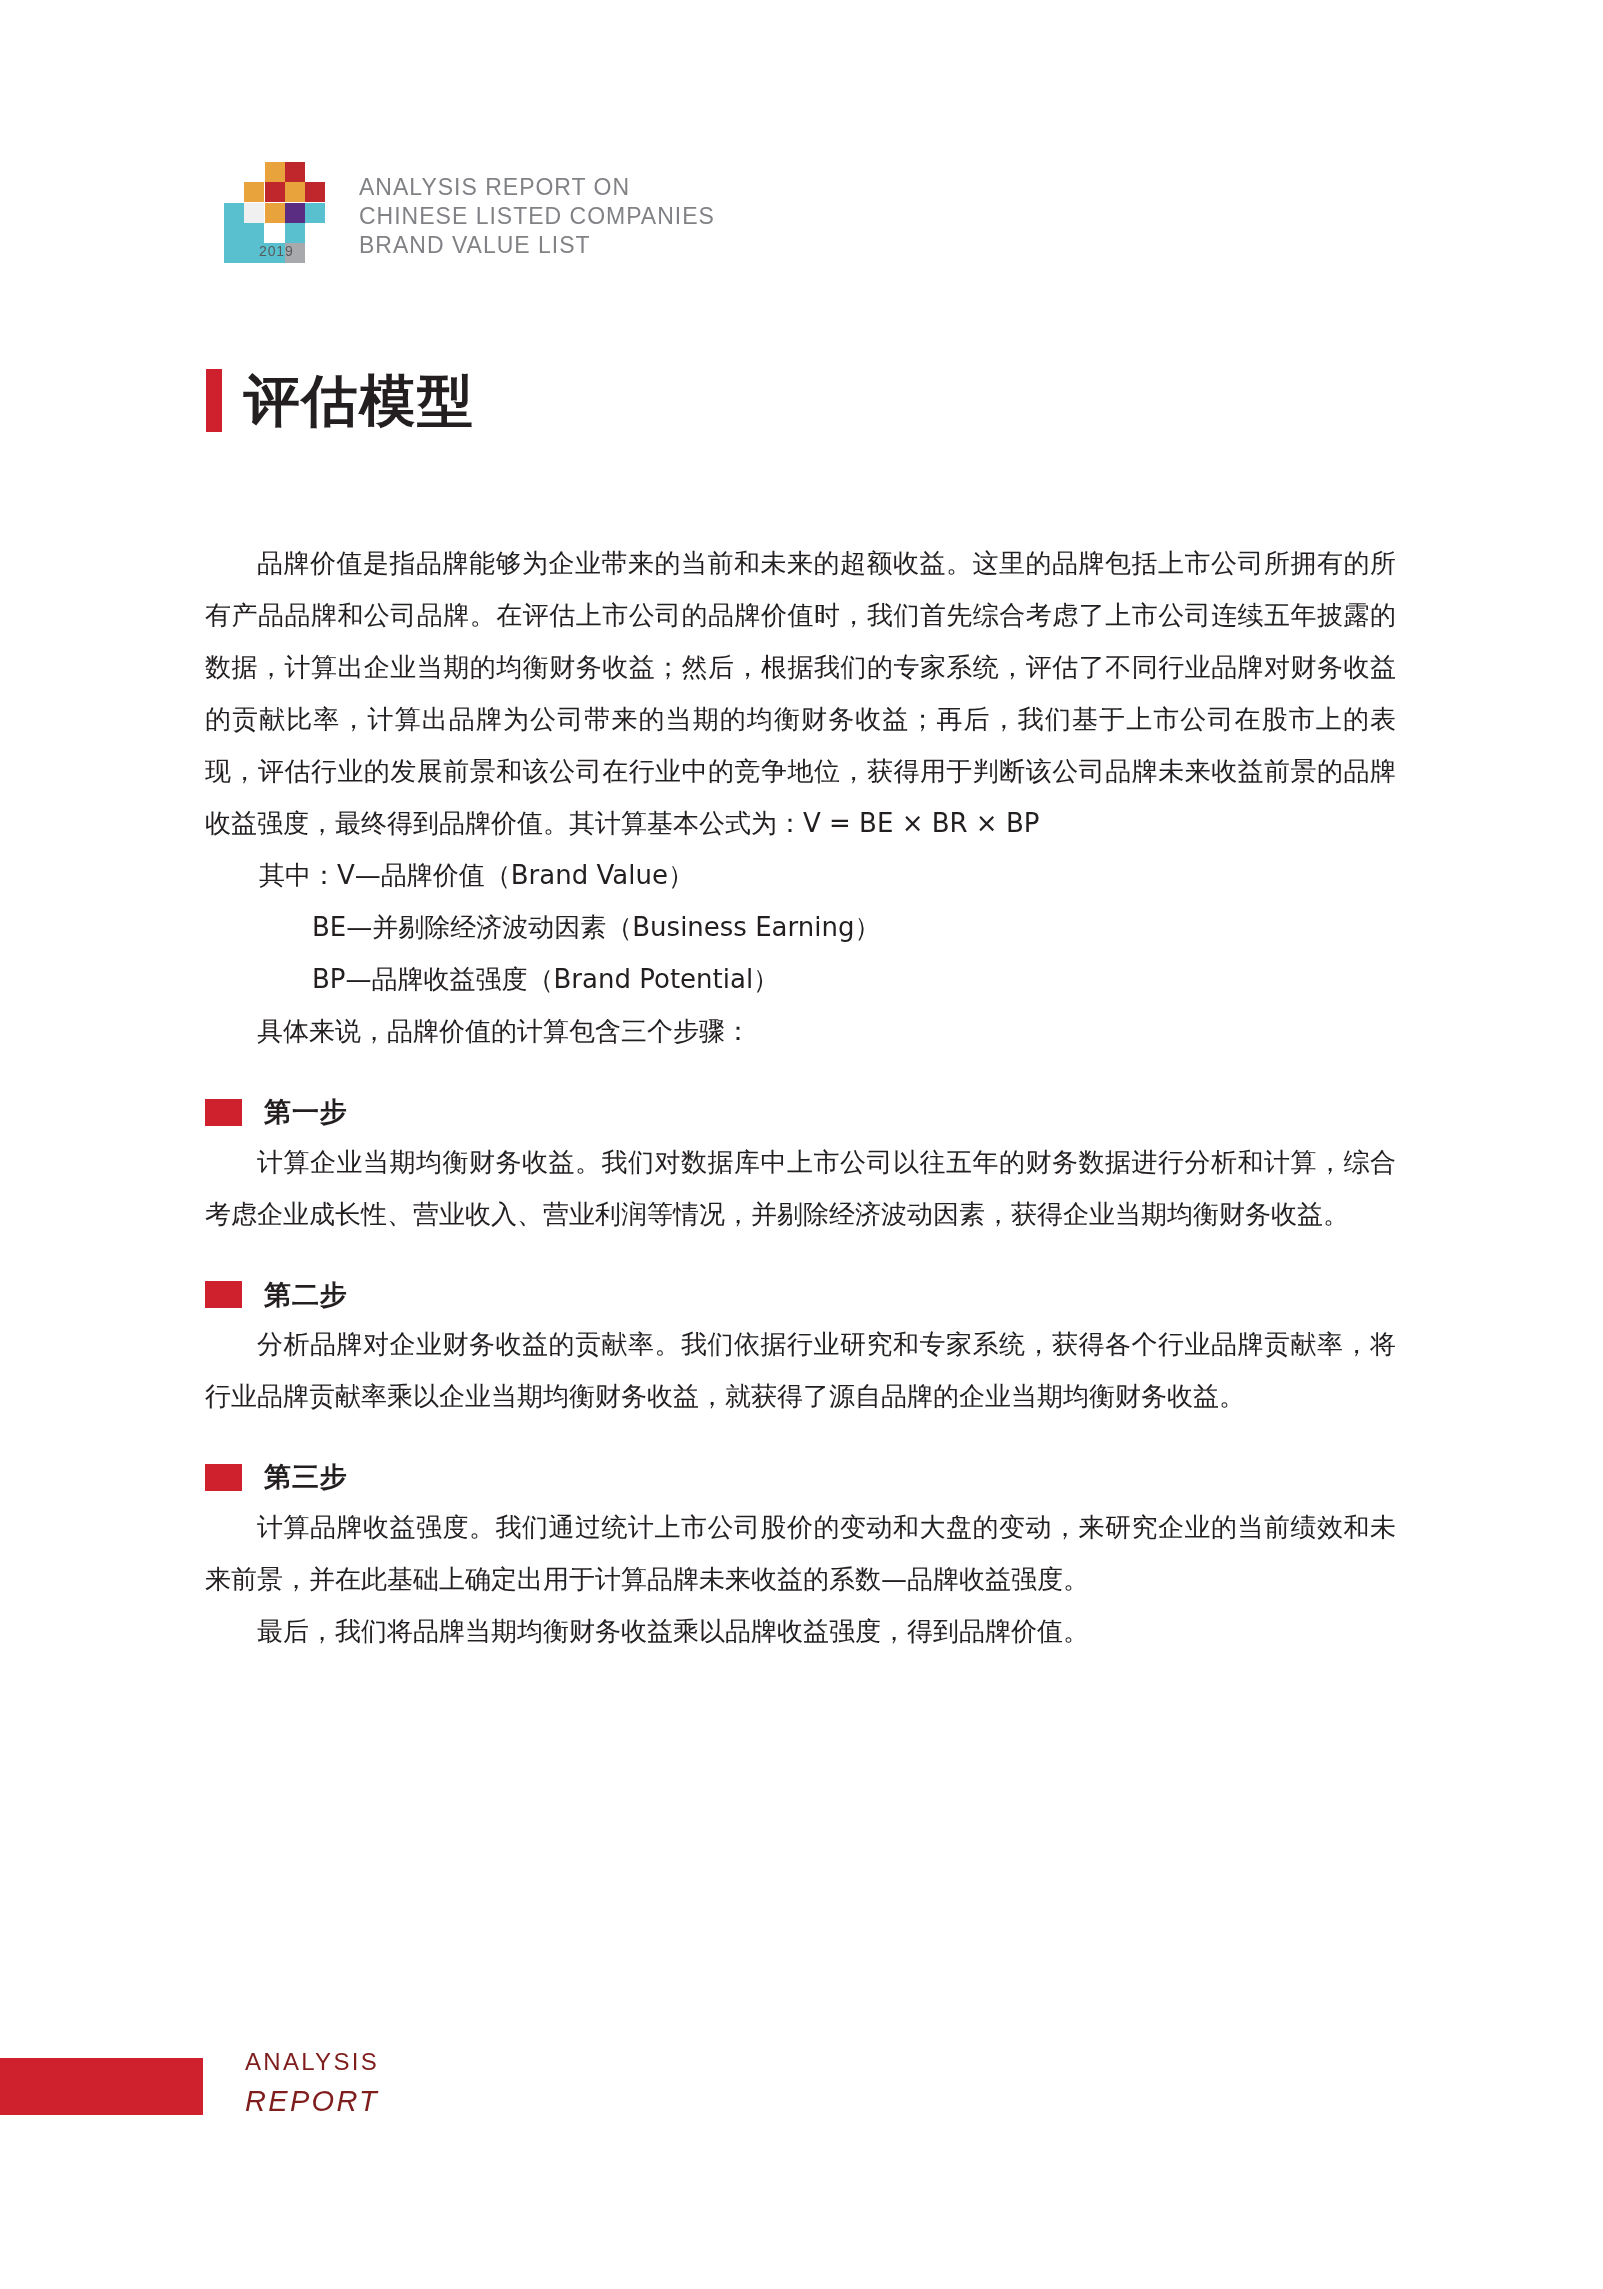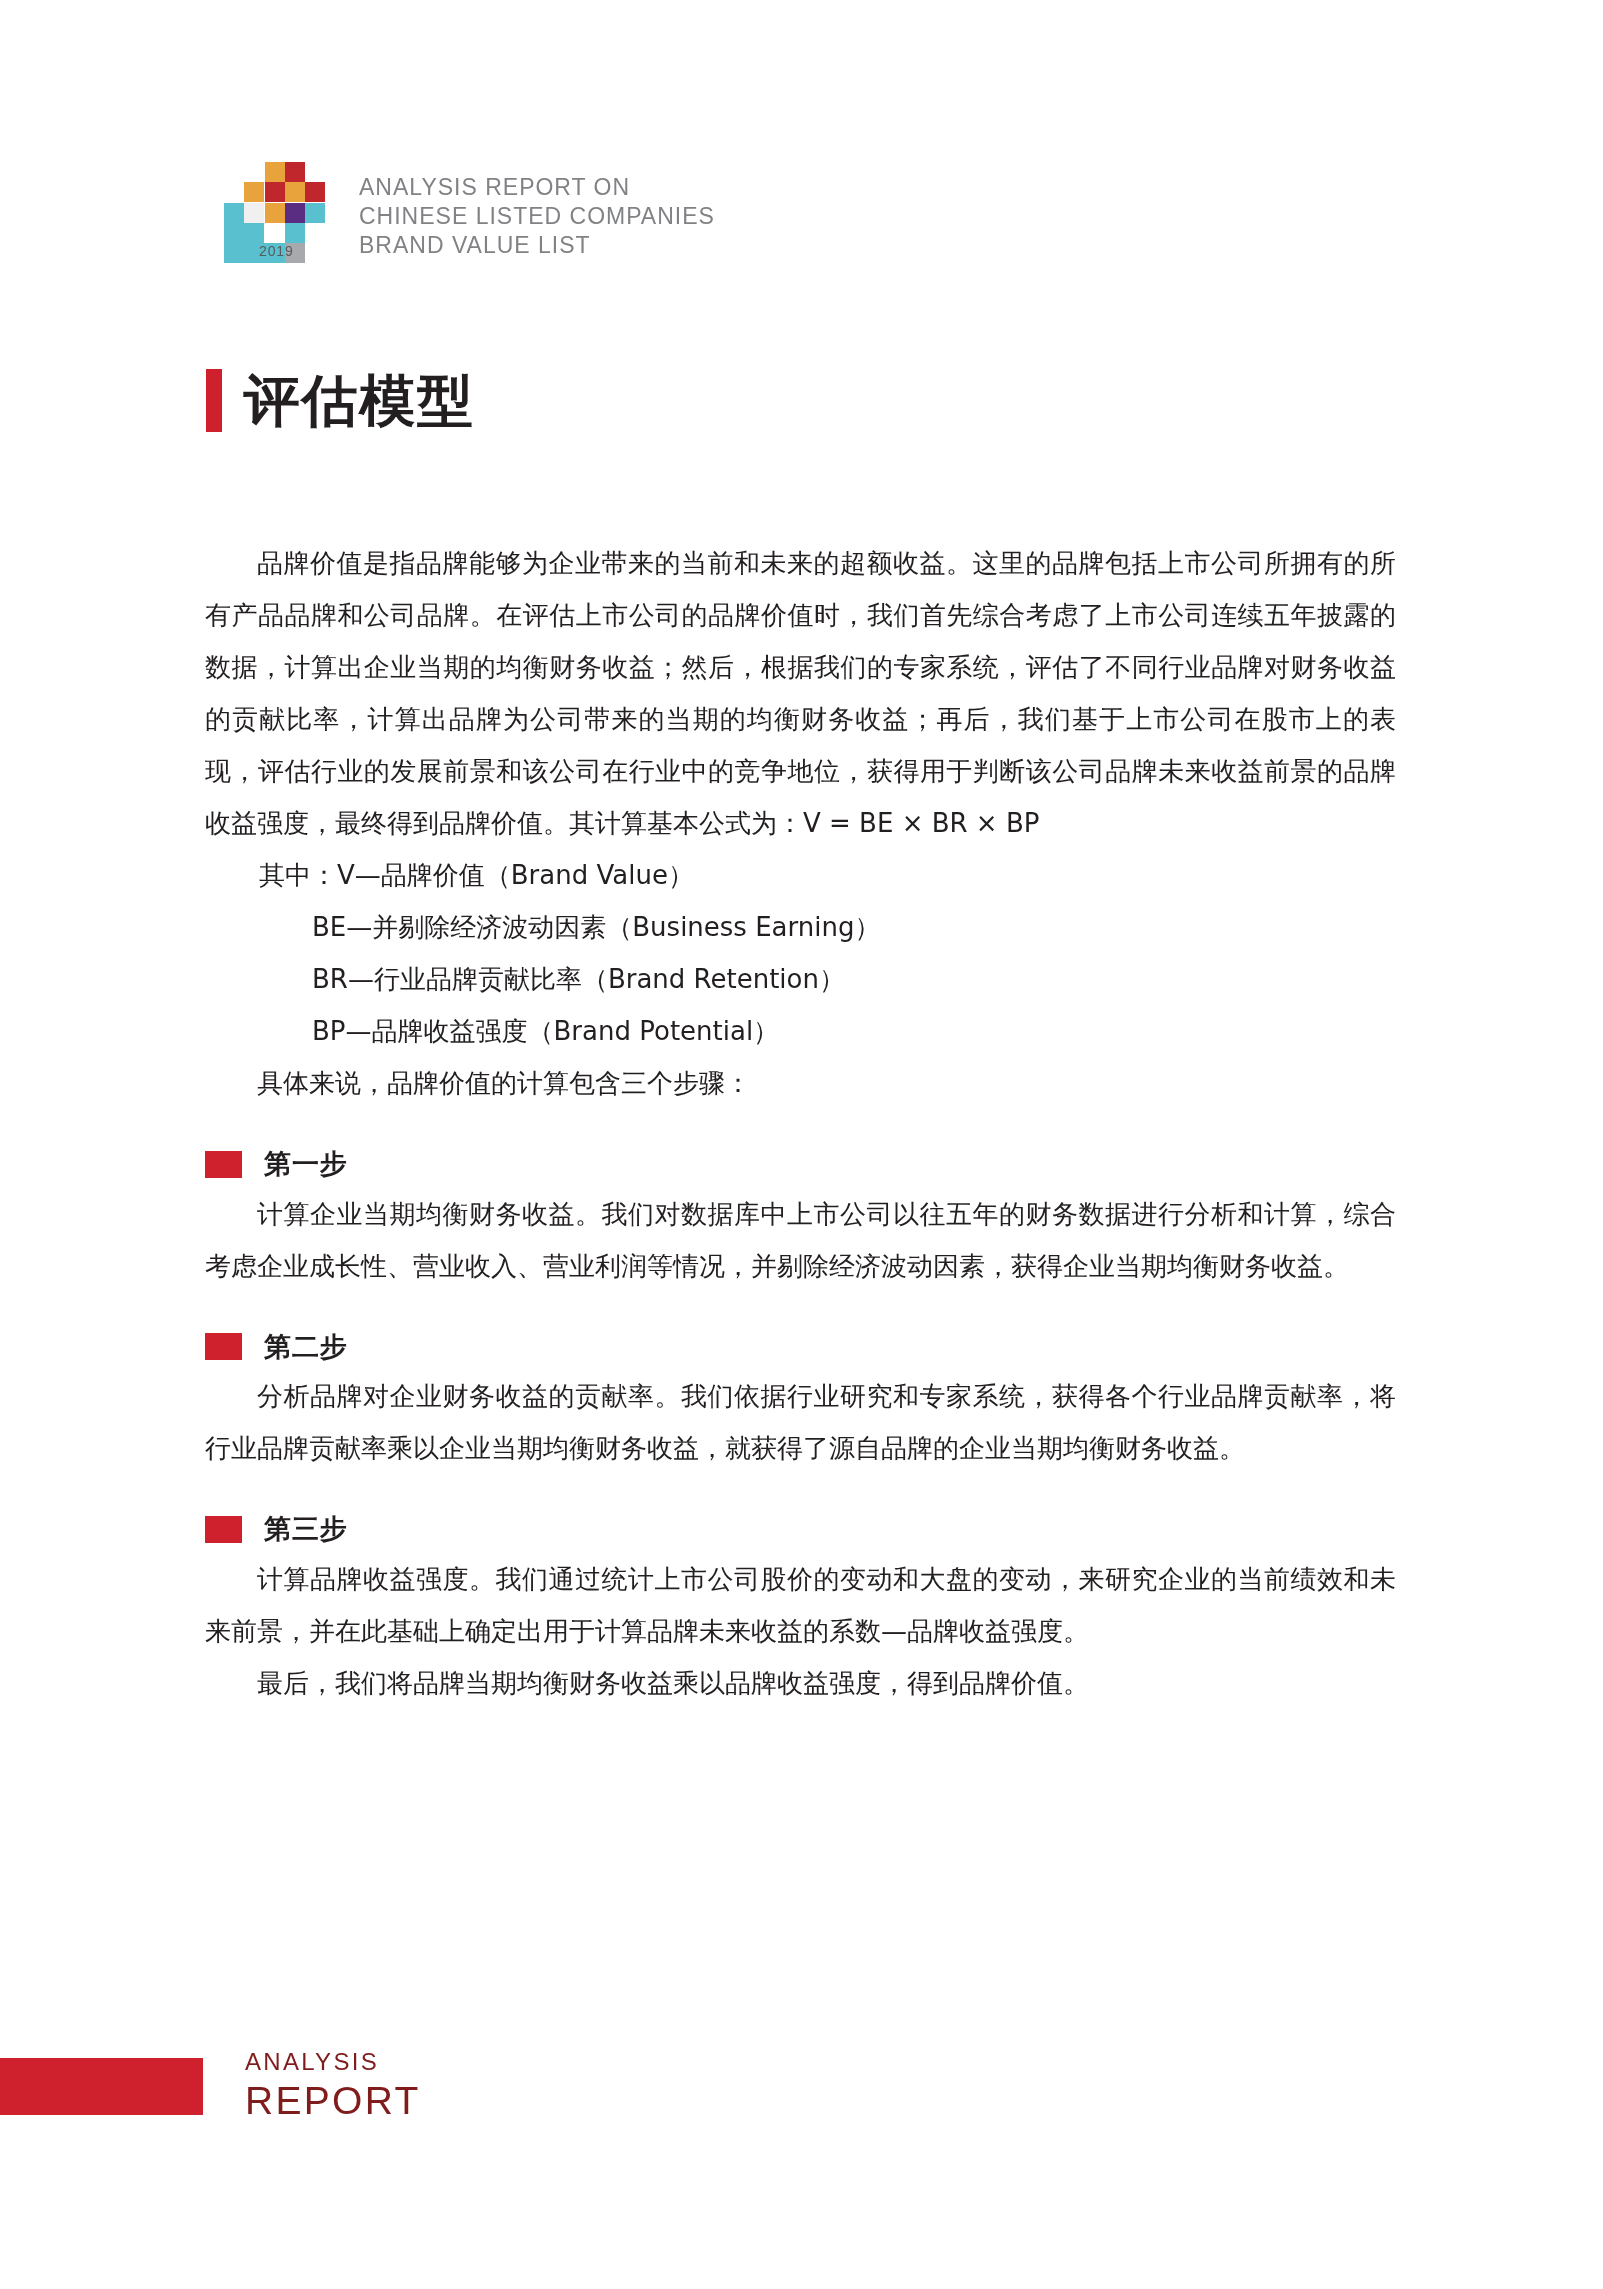--- a/index.html
+++ b/index.html
@@ -146,24 +146,25 @@
     top: 2047px;
     color: #7f1d1d;
     font-family: "Liberation Sans", sans-serif;
   }
   .footer-top {
     font-size: 24px;
     letter-spacing: 2.3px;
     line-height: 29.5px;
   }
   .footer-bottom {
-    font-size: 39px;
+    font-size: 29px;
     letter-spacing: 2.3px;
     line-height: 46px;
     margin-top: 1.8px;
+    font-style: italic;
   }
 </style>
 </head>
 <body>
 
 <div class="page">
 
   <div class="header">
     <div class="logo-mark">
         <div class="sq" style="left: 61px; top: 81px; width: 20px; height: 20px; background: rgb(167, 169, 172);"></div>
@@ -197,21 +198,20 @@
     <div class="title-text">评估模型</div>
   </div>
 
   <div class="content">
 
     <p class="para indent">品牌价值是指品牌能够为企业带来的当前和未来的超额收益。这里的品牌包括上市公司所拥有的所有产品品牌和公司品牌。在评估上市公司的品牌价值时，我们首先综合考虑了上市公司连续五年披露的数据，计算出企业当期的均衡财务收益；然后，根据我们的专家系统，评估了不同行业品牌对财务收益的贡献比率，计算出品牌为公司带来的当期的均衡财务收益；再后，我们基于上市公司在股市上的表现，评估行业的发展前景和该公司在行业中的竞争地位，获得用于判断该公司品牌未来收益前景的品牌收益强度，最终得到品牌价值。其计算基本公式为：V = BE × BR × BP</p>
 
     <div class="legend">
       <div class="legend-first">其中：V—品牌价值（Brand Value）</div>
       <div class="legend-line">BE—并剔除经济波动因素（Business Earning）</div>
-      <div class="legend-line">BR—行业品牌贡献比率（Brand Retention）</div>
       <div class="legend-line">BP—品牌收益强度（Brand Potential）</div>
     </div>
 
     <p class="para indent">具体来说，品牌价值的计算包含三个步骤：</p>
 
     <div class="step-head">
       <div class="step-mark"></div>
       <div class="step-label">第一步</div>
     </div>
     <p class="para indent step-body">计算企业当期均衡财务收益。我们对数据库中上市公司以往五年的财务数据进行分析和计算，综合考虑企业成长性、营业收入、营业利润等情况，并剔除经济波动因素，获得企业当期均衡财务收益。</p>

